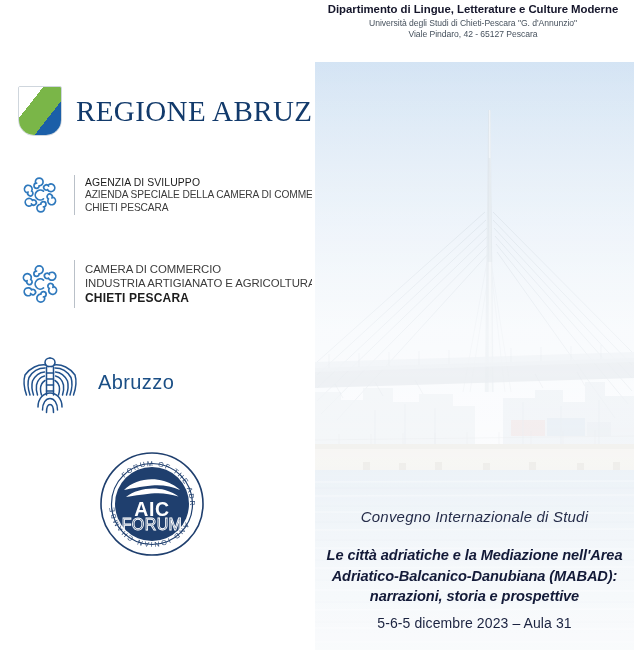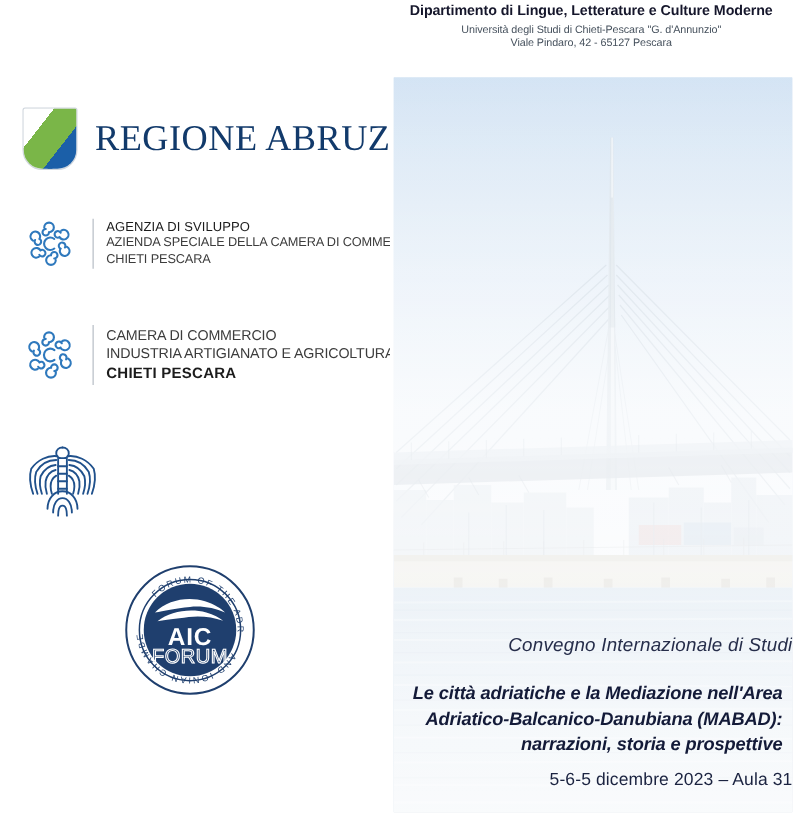--- a/index.html
+++ b/index.html
@@ -143,21 +143,21 @@
       rgba(255,255,255,0.62) 46%,
       rgba(255,255,255,0.50) 62%,
       rgba(255,255,255,0.34) 78%,
       rgba(255,255,255,0.42) 100%);
     pointer-events:none;z-index:6;
   }
   .photo svg.scene{position:absolute;left:0;top:0;}
 
   
   .cap{
-    position:absolute;left:0;width:319px;text-align:right;z-index:9;
+    position:absolute;left:0;width:319px;text-align:center;z-index:9;
     color:#1b2340;
   }
   .cap-kicker{
     top:446px;font-size:15px;font-style:italic;letter-spacing:0.2px;
     color:#262d4a;
   }
   .cap-title{
     top:483px;font-size:14.6px;font-weight:bold;font-style:italic;
     line-height:1.42;color:#131a38;letter-spacing:-0.1px;
     padding:0 8px;box-sizing:border-box;
@@ -278,20 +278,21 @@
             <path d="M35.5 15 L35.5 43"></path>
             <path d="M28.5 21 h7 M28.5 27 h7 M28.5 33 h7 M28.5 39 h7"></path>
 
             <path d="M20 55 C20 46.5 25.5 41 32 41 C38.5 41 44 46.5 44 55"></path>
             <path d="M24.5 58 C24.5 51 27.8 46.5 32 46.5 C36.2 46.5 39.5 51 39.5 58"></path>
             <path d="M28.5 60.5 C28.5 55.5 30 52.5 32 52.5 C34 52.5 35.5 55.5 35.5 60.5"></path>
           </g>
         </svg>
       </div>
       <div class="conf-text">
+        <div class="t2">Abruzzo</div>
       </div>
     </div>
 
     <div class="logo-row" id="logo-aic">
       <div class="aic">
         <svg width="108" height="108" viewBox="0 0 108 108">
           <defs>
             <path id="aicRingTop" d="M 54,54 m -38,0 a 38,38 0 1 1 76,0" fill="none"></path>
             <path id="aicRingBot" d="M 54,54 m 38,0 a 38,38 0 1 1 -76,0" fill="none"></path>
           </defs>

